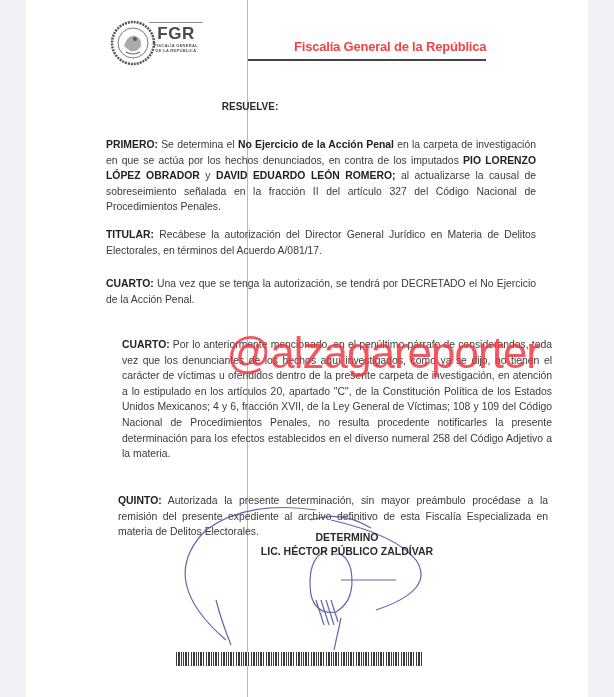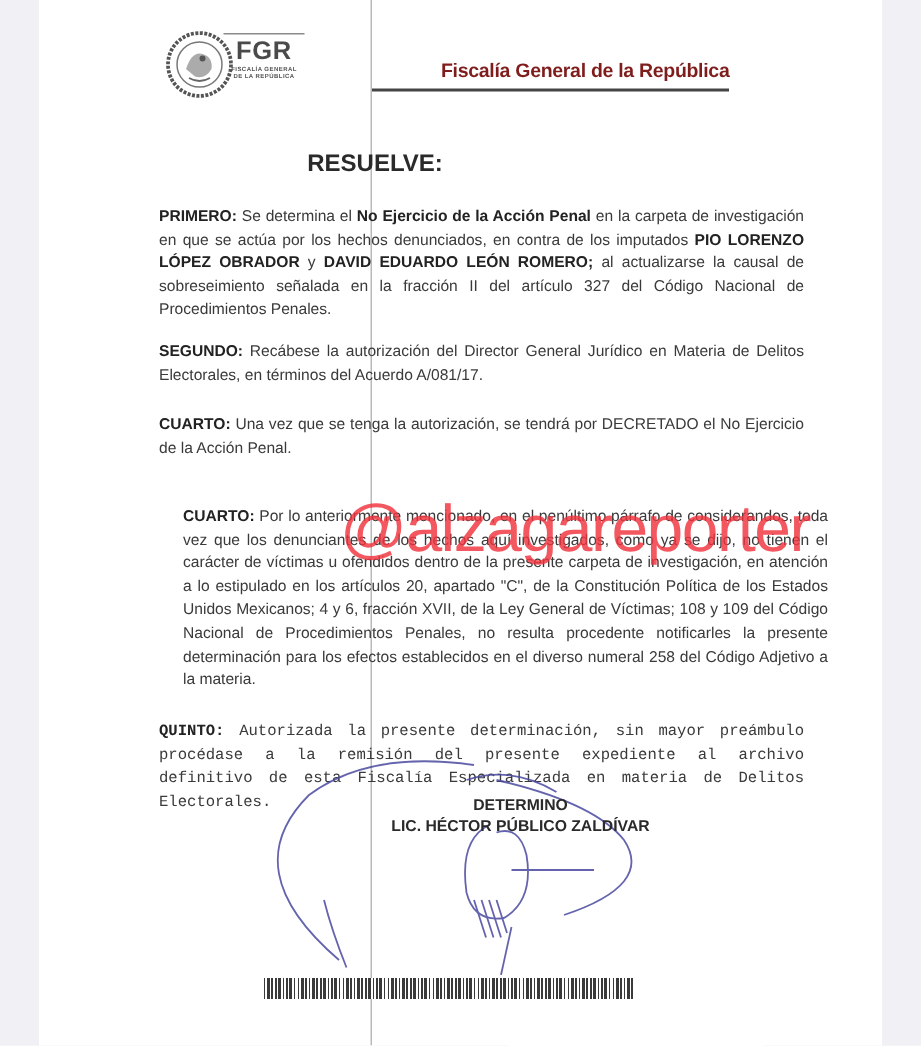--- a/index.html
+++ b/index.html
@@ -62,39 +62,39 @@
     color: #555;
     letter-spacing: 0.3px;
     font-weight: bold;
   }
   .header-title {
     position: absolute;
     left: 268px;
     top: 39px;
     font-size: 13px;
     font-weight: bold;
-    color: #7f1d1d;
+    color: #ef4444;
     letter-spacing: -0.2px;
   }
   .header-rule {
     position: absolute;
     left: 222px;
     top: 59px;
     width: 238px;
     height: 2px;
     background: #444;
   }
   
   .resuelve {
     position: absolute;
     left: 0;
     width: 448px;
     top: 101px;
     text-align: center;
-    font-size: 16px;
+    font-size: 10px;
     font-weight: bold;
     color: #2a2a2a;
   }
   .para {
     position: absolute;
     left: 80px;
     width: 430px;
     font-size: 10.4px;
     line-height: 15.6px;
     text-align: justify;
@@ -184,32 +184,32 @@
   <div class="header-title">Fiscalía General de la República</div>
   <div class="header-rule"></div>
 
   <div class="resuelve">RESUELVE:</div>
 
   <p class="para p1" style="margin:0;">
     <b>PRIMERO:</b><span> Se determina el </span><b>No Ejercicio de la Acción Penal</b><span> en la carpeta de investigación en que se actúa por los hechos denunciados, en contra de los imputados </span><b>PIO LORENZO LÓPEZ OBRADOR</b><span> y </span><b>DAVID EDUARDO LEÓN ROMERO;</b><span> al actualizarse la causal de sobreseimiento señalada en la fracción II del artículo 327 del Código Nacional de Procedimientos Penales.</span>
   </p>
 
   <p class="para p2" style="margin:0;">
-    <b>SEGUNDO:</b><span> Recábese la autorización del Director General Jurídico en Materia de Delitos Electorales, en términos del Acuerdo A/081/17.</span>
+    <b>TITULAR:</b><span> Recábese la autorización del Director General Jurídico en Materia de Delitos Electorales, en términos del Acuerdo A/081/17.</span>
   </p>
 
   <p class="para p3" style="margin:0;">
     <b>CUARTO:</b><span> Una vez que se tenga la autorización, se tendrá por DECRETADO el No Ejercicio de la Acción Penal.</span>
   </p>
 
   <p class="para p4" style="margin:16px;">
     <b>CUARTO:</b><span> Por lo anteriormente mencionado, en el penúltimo párrafo de considerandos, toda vez que los denunciantes de los hechos aquí investigados, como ya se dijo, no tienen el carácter de víctimas u ofendidos dentro de la presente carpeta de investigación, en atención a lo estipulado en los artículos 20, apartado "C", de la Constitución Política de los Estados Unidos Mexicanos; 4 y 6, fracción XVII, de la Ley General de Víctimas; 108 y 109 del Código Nacional de Procedimientos Penales, no resulta procedente notificarles la presente determinación para los efectos establecidos en el diverso numeral 258 del Código Adjetivo a la materia.</span>
   </p>
 
-  <p class="para p5" style="margin:0;font-family:Liberation Mono, monospace;">
+  <p class="para p5" style="margin:12px;">
     <b>QUINTO:</b><span> Autorizada la presente determinación, sin mayor preámbulo procédase a la remisión del presente expediente al archivo definitivo de esta Fiscalía Especializada en materia de Delitos Electorales.</span>
   </p>
 
   <svg class="signature" viewBox="0 0 320 150">
     <g fill="none" stroke="#4a4aa0" stroke-width="1.2" opacity="0.85">
       <path d="M60 140 Q-10 80 40 30 Q80 0 150 10"></path>
       <path d="M65 145 Q55 120 50 100"></path>
       <path d="M165 20 Q230 35 250 60 Q270 90 210 110"></path>
       <path d="M160 50 Q140 60 145 95 Q150 115 170 112 Q190 100 185 70 Q180 50 165 55"></path>
       <path d="M175 80 L230 80"></path>

